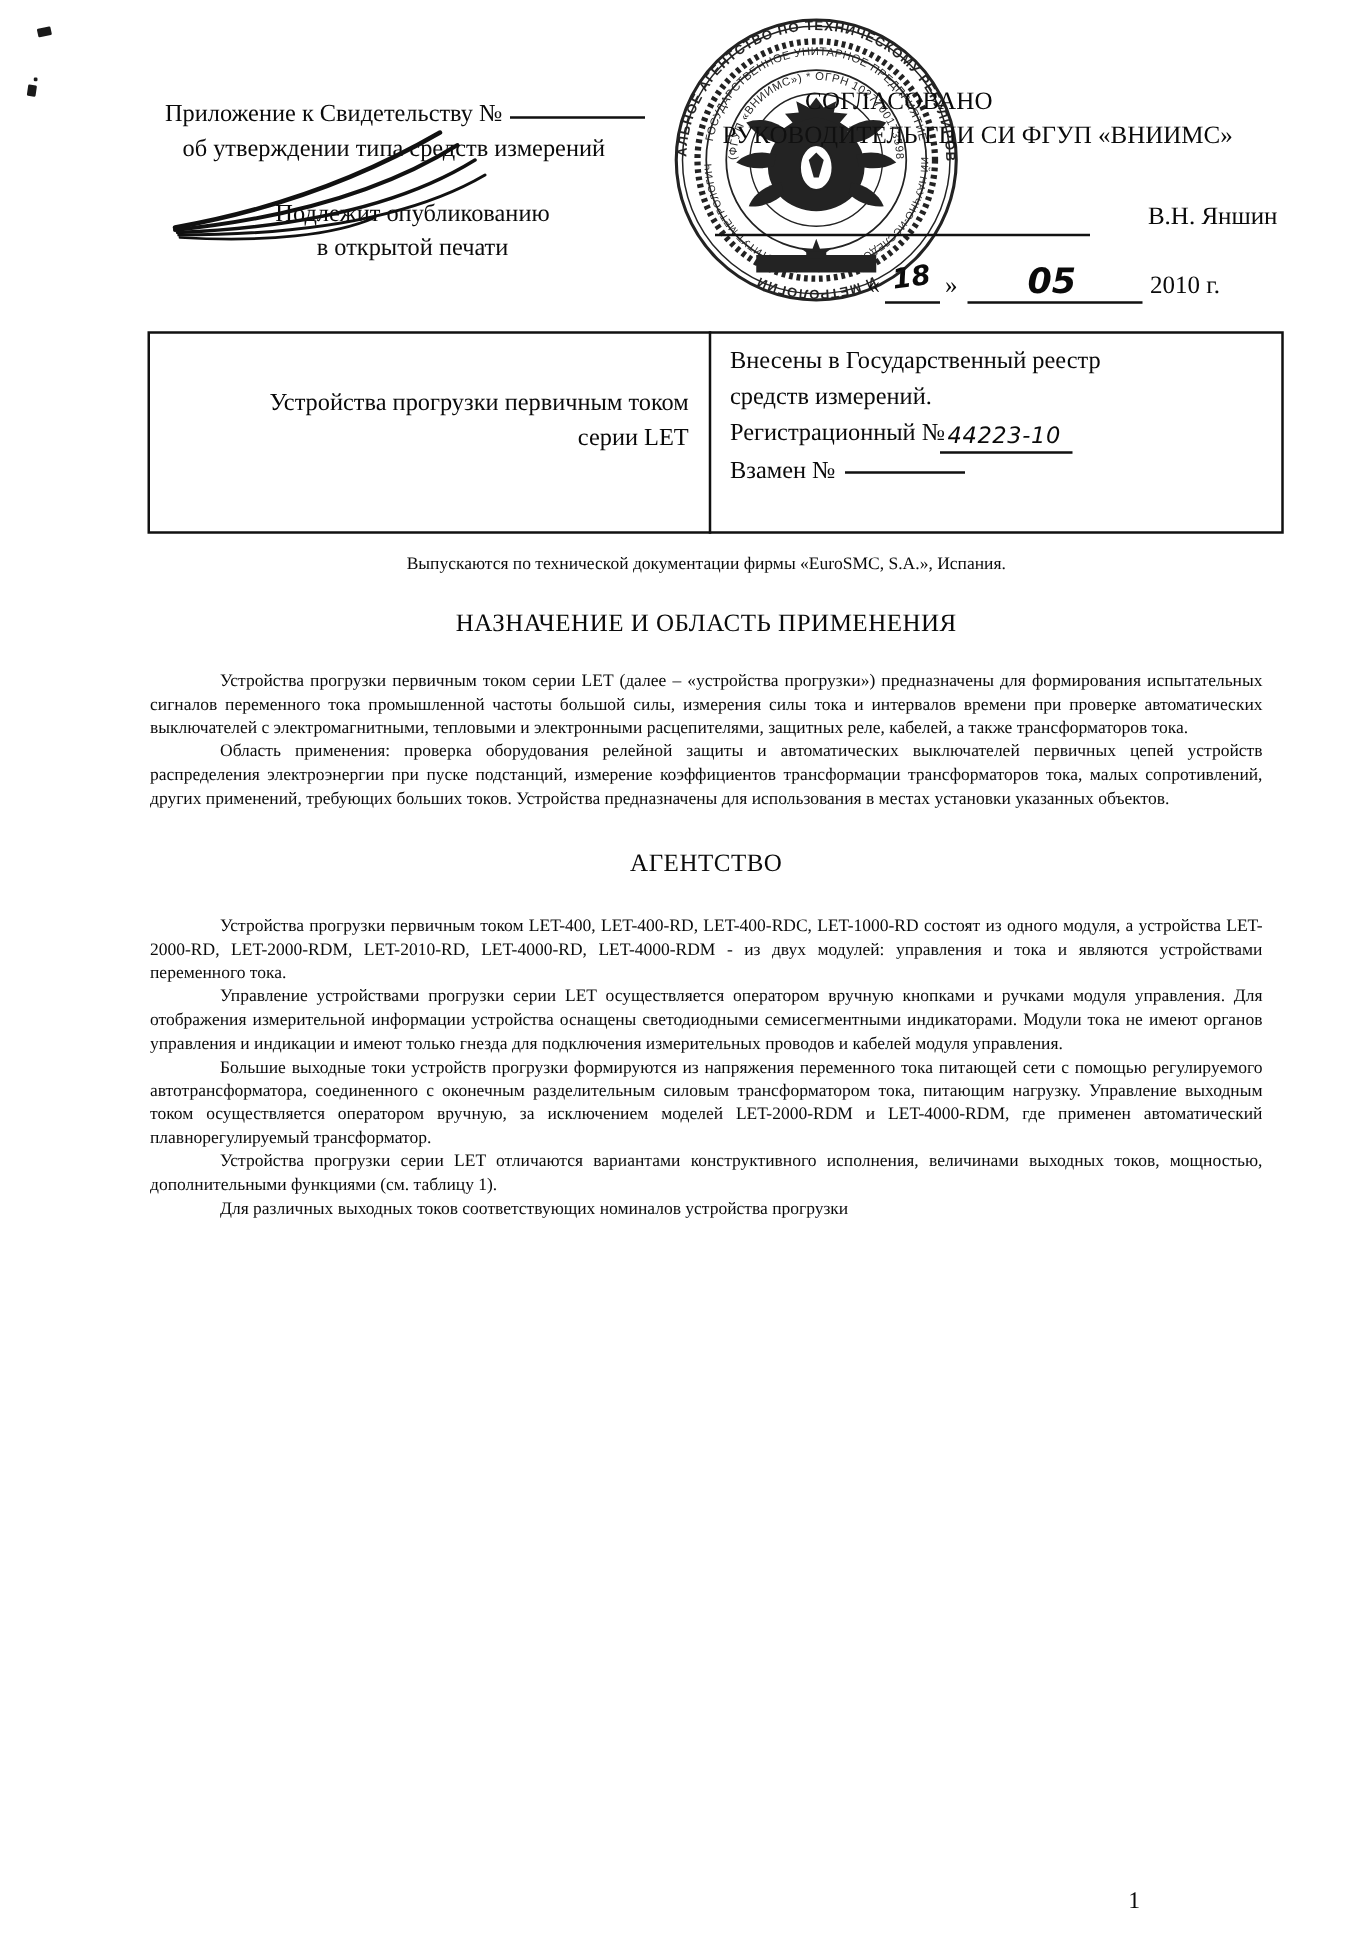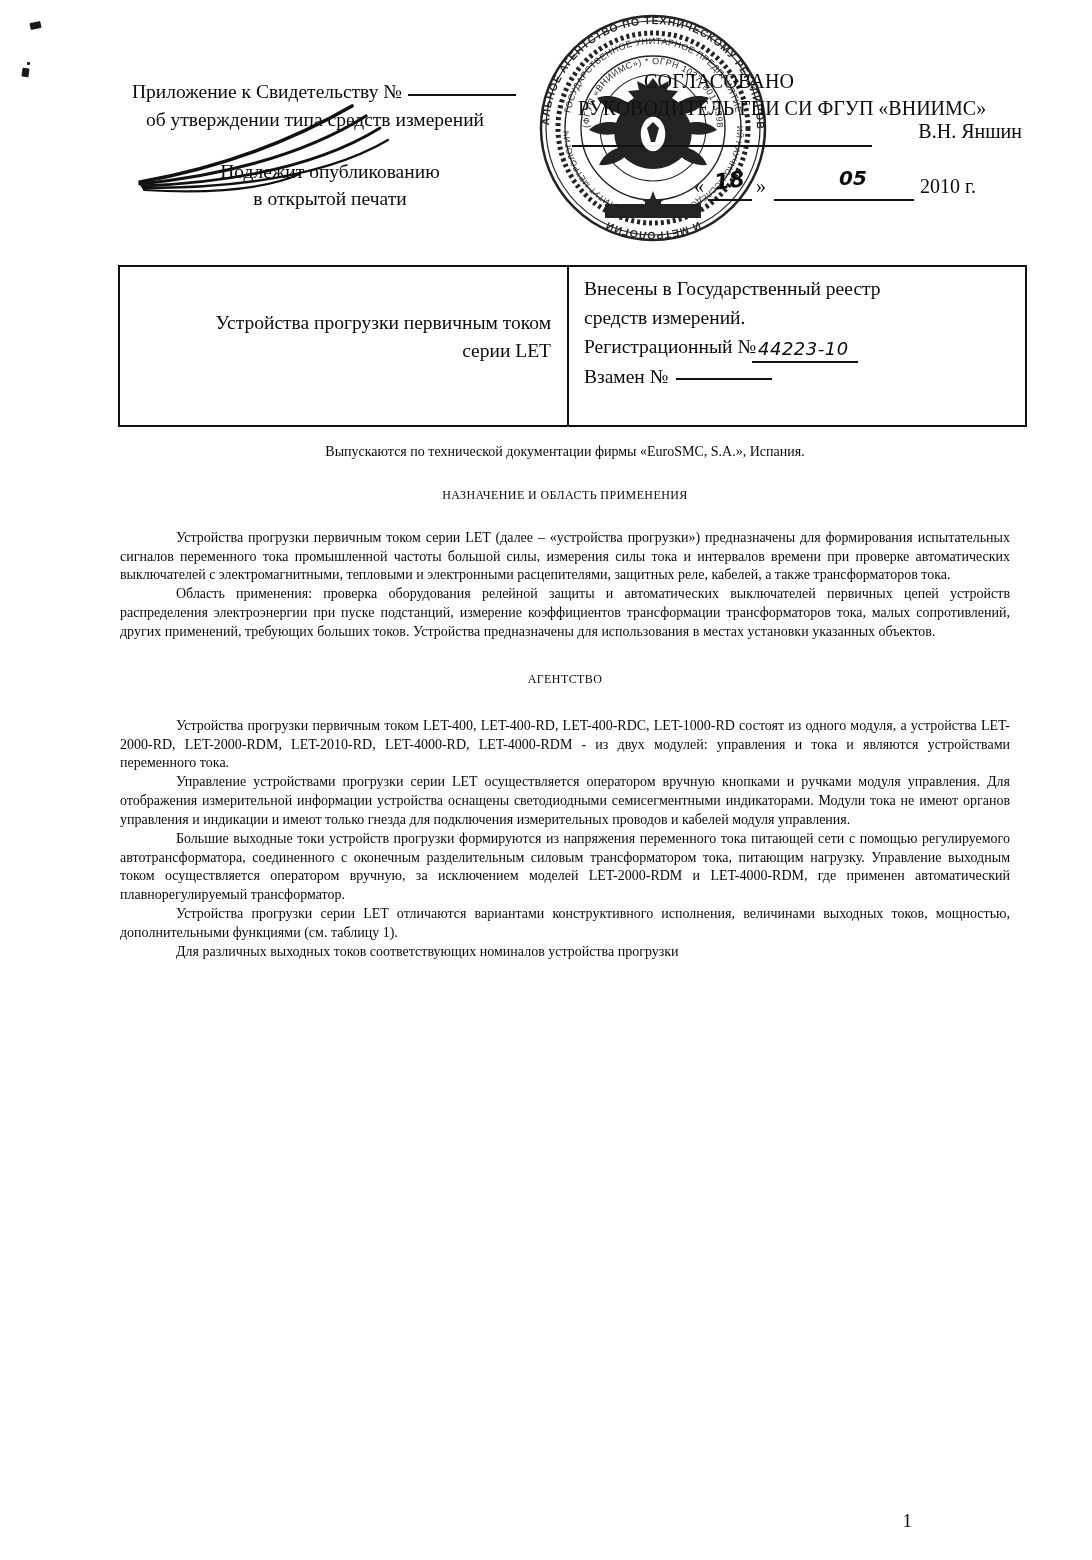--- a/index.html
+++ b/index.html
@@ -73,20 +73,21 @@
     padding-left: 84px;
   }
   .hdr-right .ruk {
     text-align: left;
     padding-left: 18px;
     margin-top: 4px;
     white-space: nowrap;
   }
   .sig-row {
     position: relative;
+    margin-top: 42px;
     height: 30px;
   }
   .sig-line {
     position: absolute;
     left: 12px; top: 25px;
     width: 300px;
     border-bottom: 2px solid #111;
   }
   .sig-name {
     position: absolute;
@@ -105,25 +106,25 @@
     position: absolute; left: 154px; top: -4px;
     font-family: "DejaVu Sans", sans-serif;
     font-style: italic;
     font-weight: bold;
     font-size: 22px;
     transform: rotate(-8deg);
   }
   .date-day-rule { position: absolute; left: 148px; top: 27px; width: 44px; border-bottom: 2.5px solid #111; }
   .date-q2 { position: absolute; left: 196px; top: 3px; }
   .date-mon {
-    position: absolute; left: 279px; top: -6px;
+    position: absolute; left: 262px; top: -6px;
     font-family: "DejaVu Sans", sans-serif;
     font-style: italic;
     font-weight: bold;
-    font-size: 20px;
+    font-size: 28px;
   }
   .date-mon-rule { position: absolute; left: 214px; top: 27px; width: 140px; border-bottom: 2.5px solid #111; }
   .date-year { position: absolute; left: 360px; top: 3px; white-space: nowrap; }
 
   
   .flourish { position: absolute; left: 0; top: 0; pointer-events: none; }
 
   
   .stamp {
     position: absolute;
@@ -203,21 +204,21 @@
     text-indent: 56px;
     hyphens: none;
   }
   p.centered {
     text-align: center;
     text-indent: 0;
   }
   .sec-title {
     margin: 0;
     text-align: center;
-    font-size: 12px;
+    font-size: 20px;
     letter-spacing: 0.4px;
   }
   .sp-26 { height: 26px; }
   .sp-30 { height: 30px; }
 
   .page-num {
     position: absolute;
     right: 48px;
     bottom: 28px;
     font-size: 19px;

